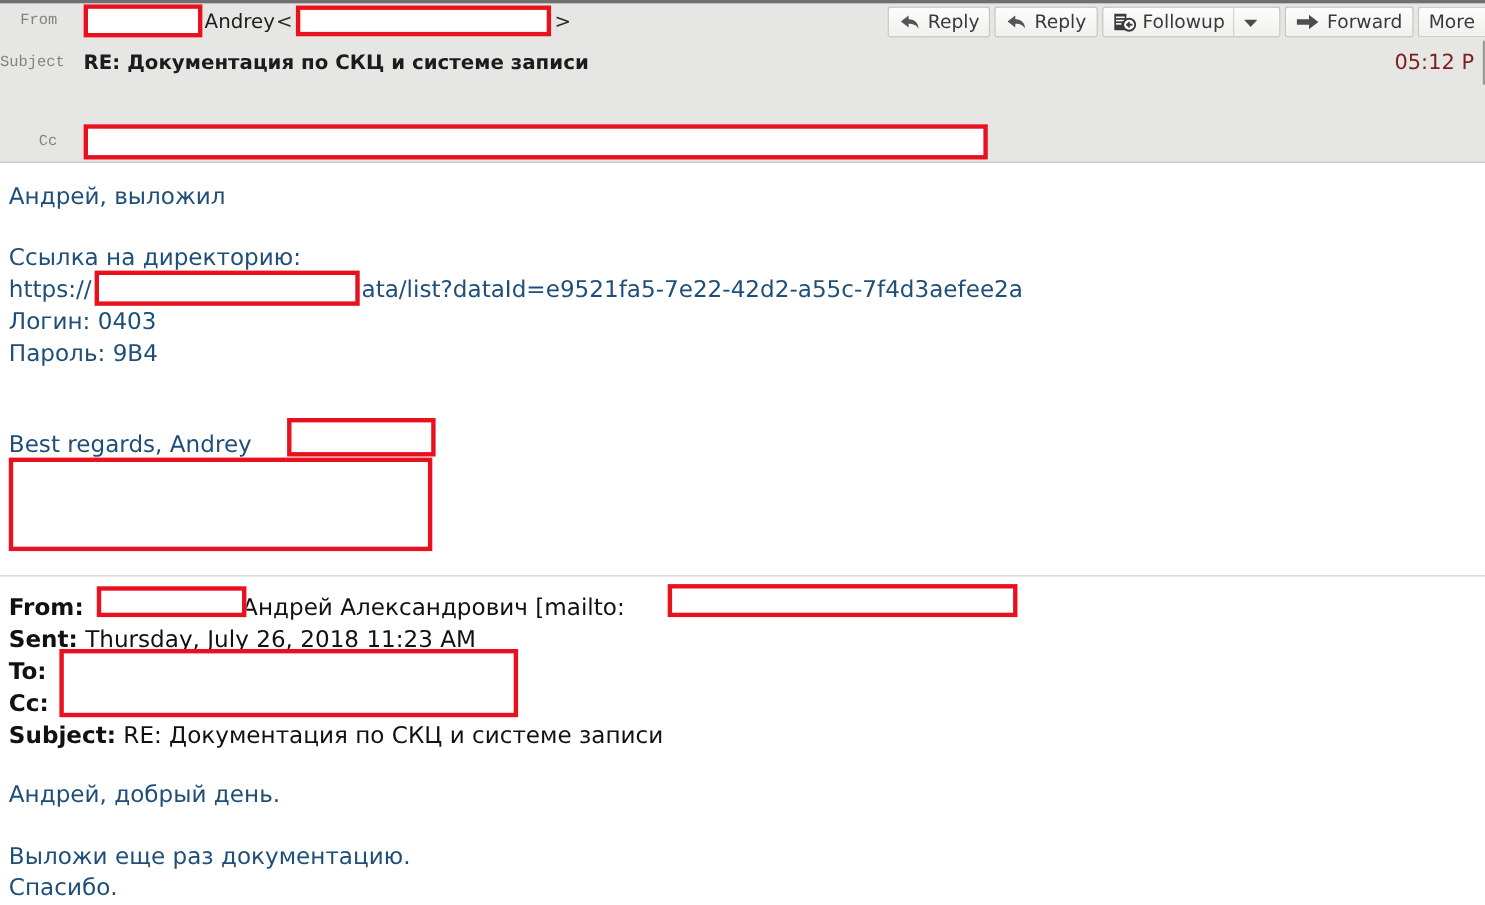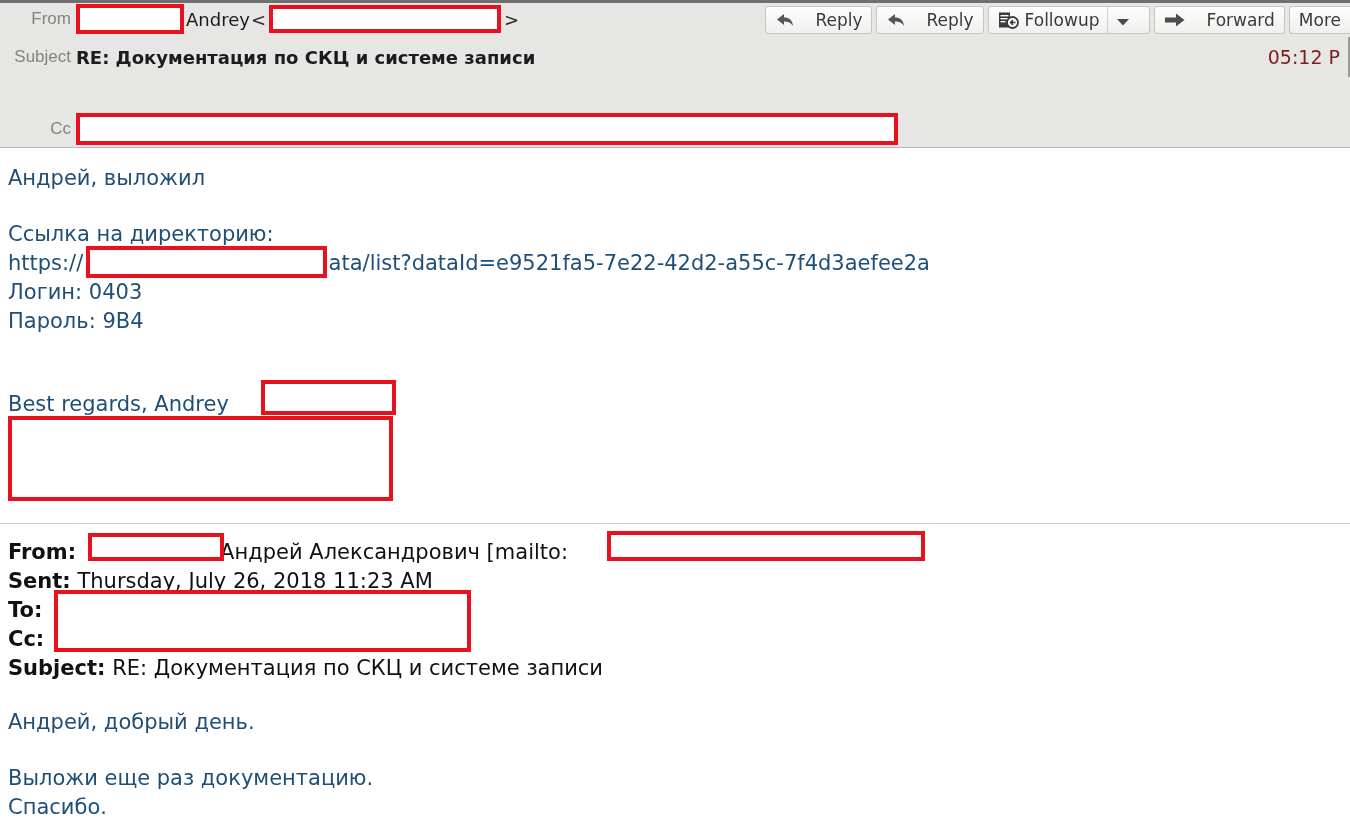--- a/index.html
+++ b/index.html
@@ -37,25 +37,25 @@
   }
   #row-from    { top: 0px; }
   #row-subject { top: 38px; }
   #row-to      { top: 74px; }
   #row-cc      { top: 110px; }
 
   .hdr-label {
     width: 76px;
     flex: 0 0 76px;
     text-align: right;
-    padding-right: 5px;
+    padding-right: 24px;
     box-sizing: border-box;
     color: #83837f;
-    font-size: 17px;
-    font-family: Liberation Sans, sans-serif;
+    font-size: 14px;
+    font-family: Liberation Mono, monospace;
   }
   .hdr-value {
     flex: 1 1 auto;
     display: flex;
     align-items: center;
     font-size: 18px;
     color: #1c1c1c;
     position: relative;
     height: 32px;
   }
@@ -108,21 +108,21 @@
     align-items: stretch;
     gap: 4px;
     padding-right: 0px;
   }
   .tb-btn {
     background: linear-gradient(#fdfdfd, #f0f0ee);
     border: 1px solid #c5c5c3;
     border-radius: 3px;
     display: flex;
     align-items: center;
-    gap: 20px;
+    gap: 6px;
     padding: 0 9px;
     font-size: 17px;
     color: #3a3a3a;
     height: 28px;
     box-sizing: border-box;
     white-space: nowrap;
   }
   .tb-btn.split {
     padding-right: 10px;
     gap: 0;

